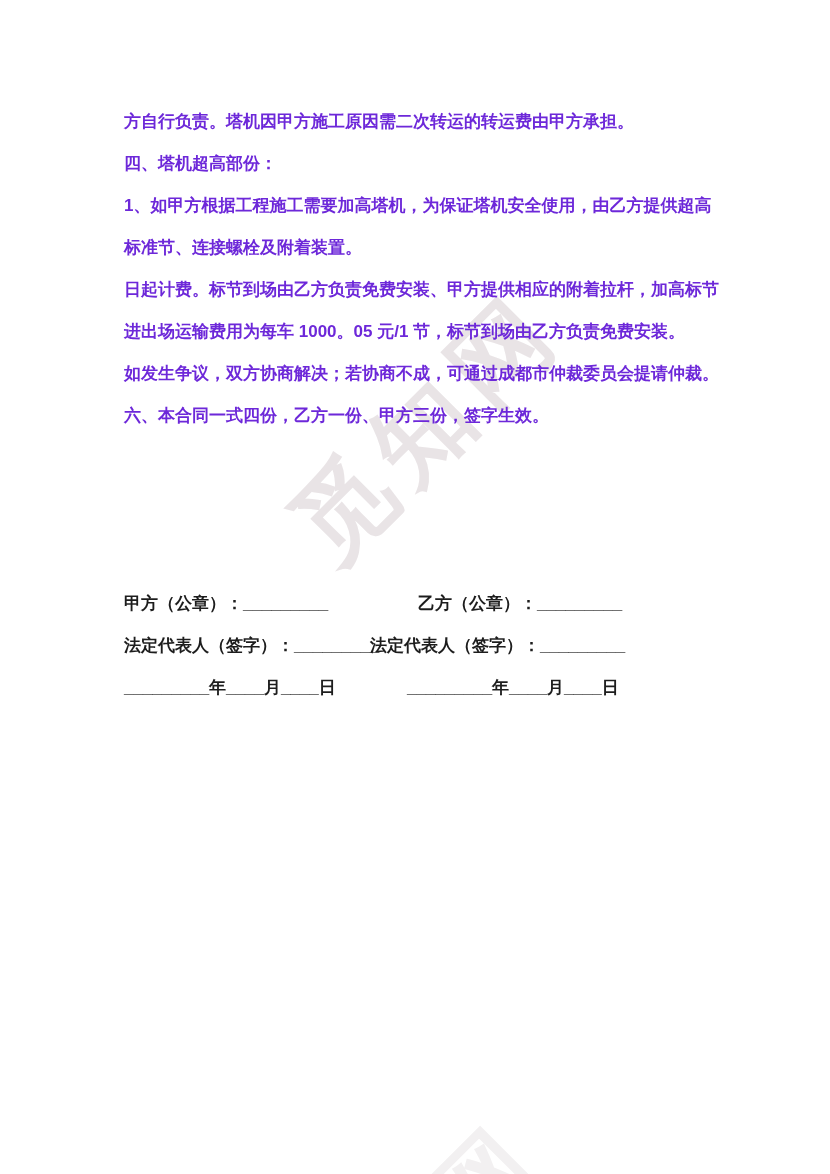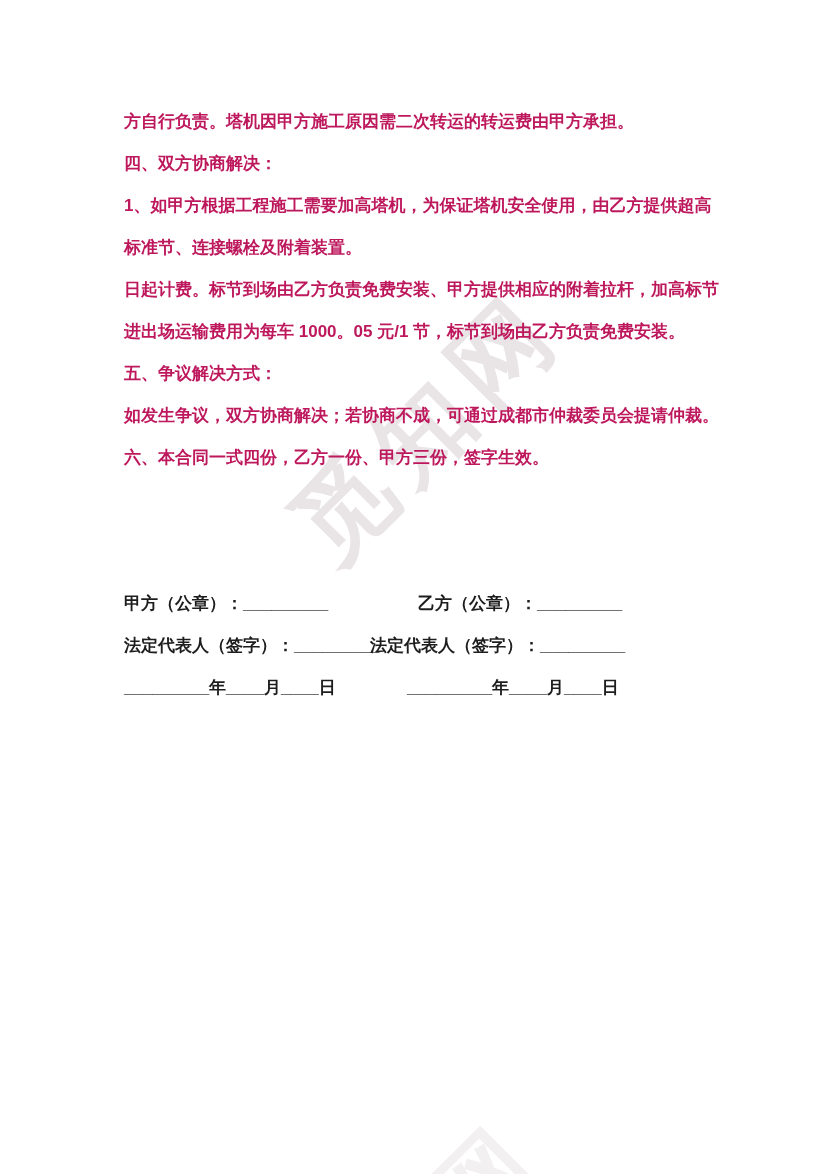--- a/index.html
+++ b/index.html
@@ -49,21 +49,21 @@
     left: 124px;
     top: 101px;
     width: 590px;
     z-index: 1;
   }
   .line {
     height: 42px;
     line-height: 42px;
     font-size: 17px;
     font-weight: bold;
-    color: #be185d;
+    color: #6d28d9;
     white-space: nowrap;
   }
   .signature {
     position: absolute;
     left: 124px;
     top: 583px;
     width: 590px;
     z-index: 1;
     text-align: center;
   }
@@ -90,26 +90,25 @@
 <body>
 
 <div class="page">
 
   <div class="watermark-center">觅知网</div>
 
   <div class="watermark-bottom">网</div>
 
   <div class="body-text">
     <div class="line">方自行负责。塔机因甲方施工原因需二次转运的转运费由甲方承担。</div>
-    <div class="line">四、双方协商解决：</div>
+    <div class="line">四、塔机超高部份：</div>
     <div class="line">1、如甲方根据工程施工需要加高塔机，为保证塔机安全使用，由乙方提供超高</div>
     <div class="line">标准节、连接螺栓及附着装置。</div>
     <div class="line">日起计费。标节到场由乙方负责免费安装、甲方提供相应的附着拉杆，加高标节</div>
     <div class="line">进出场运输费用为每车 1000。05 元/1 节，标节到场由乙方负责免费安装。</div>
-    <div class="line">五、争议解决方式：</div>
     <div class="line">如发生争议，双方协商解决；若协商不成，可通过成都市仲裁委员会提请仲裁。</div>
     <div class="line">六、本合同一式四份，乙方一份、甲方三份，签字生效。</div>
   </div>
 
   <div class="signature">
     <div class="sig-row row-seal">
       <span class="sig-col col-a">甲方（公章）：_________</span>
       <span class="sig-col col-b">乙方（公章）：_________</span>
     </div>
     <div class="sig-row row-rep">

